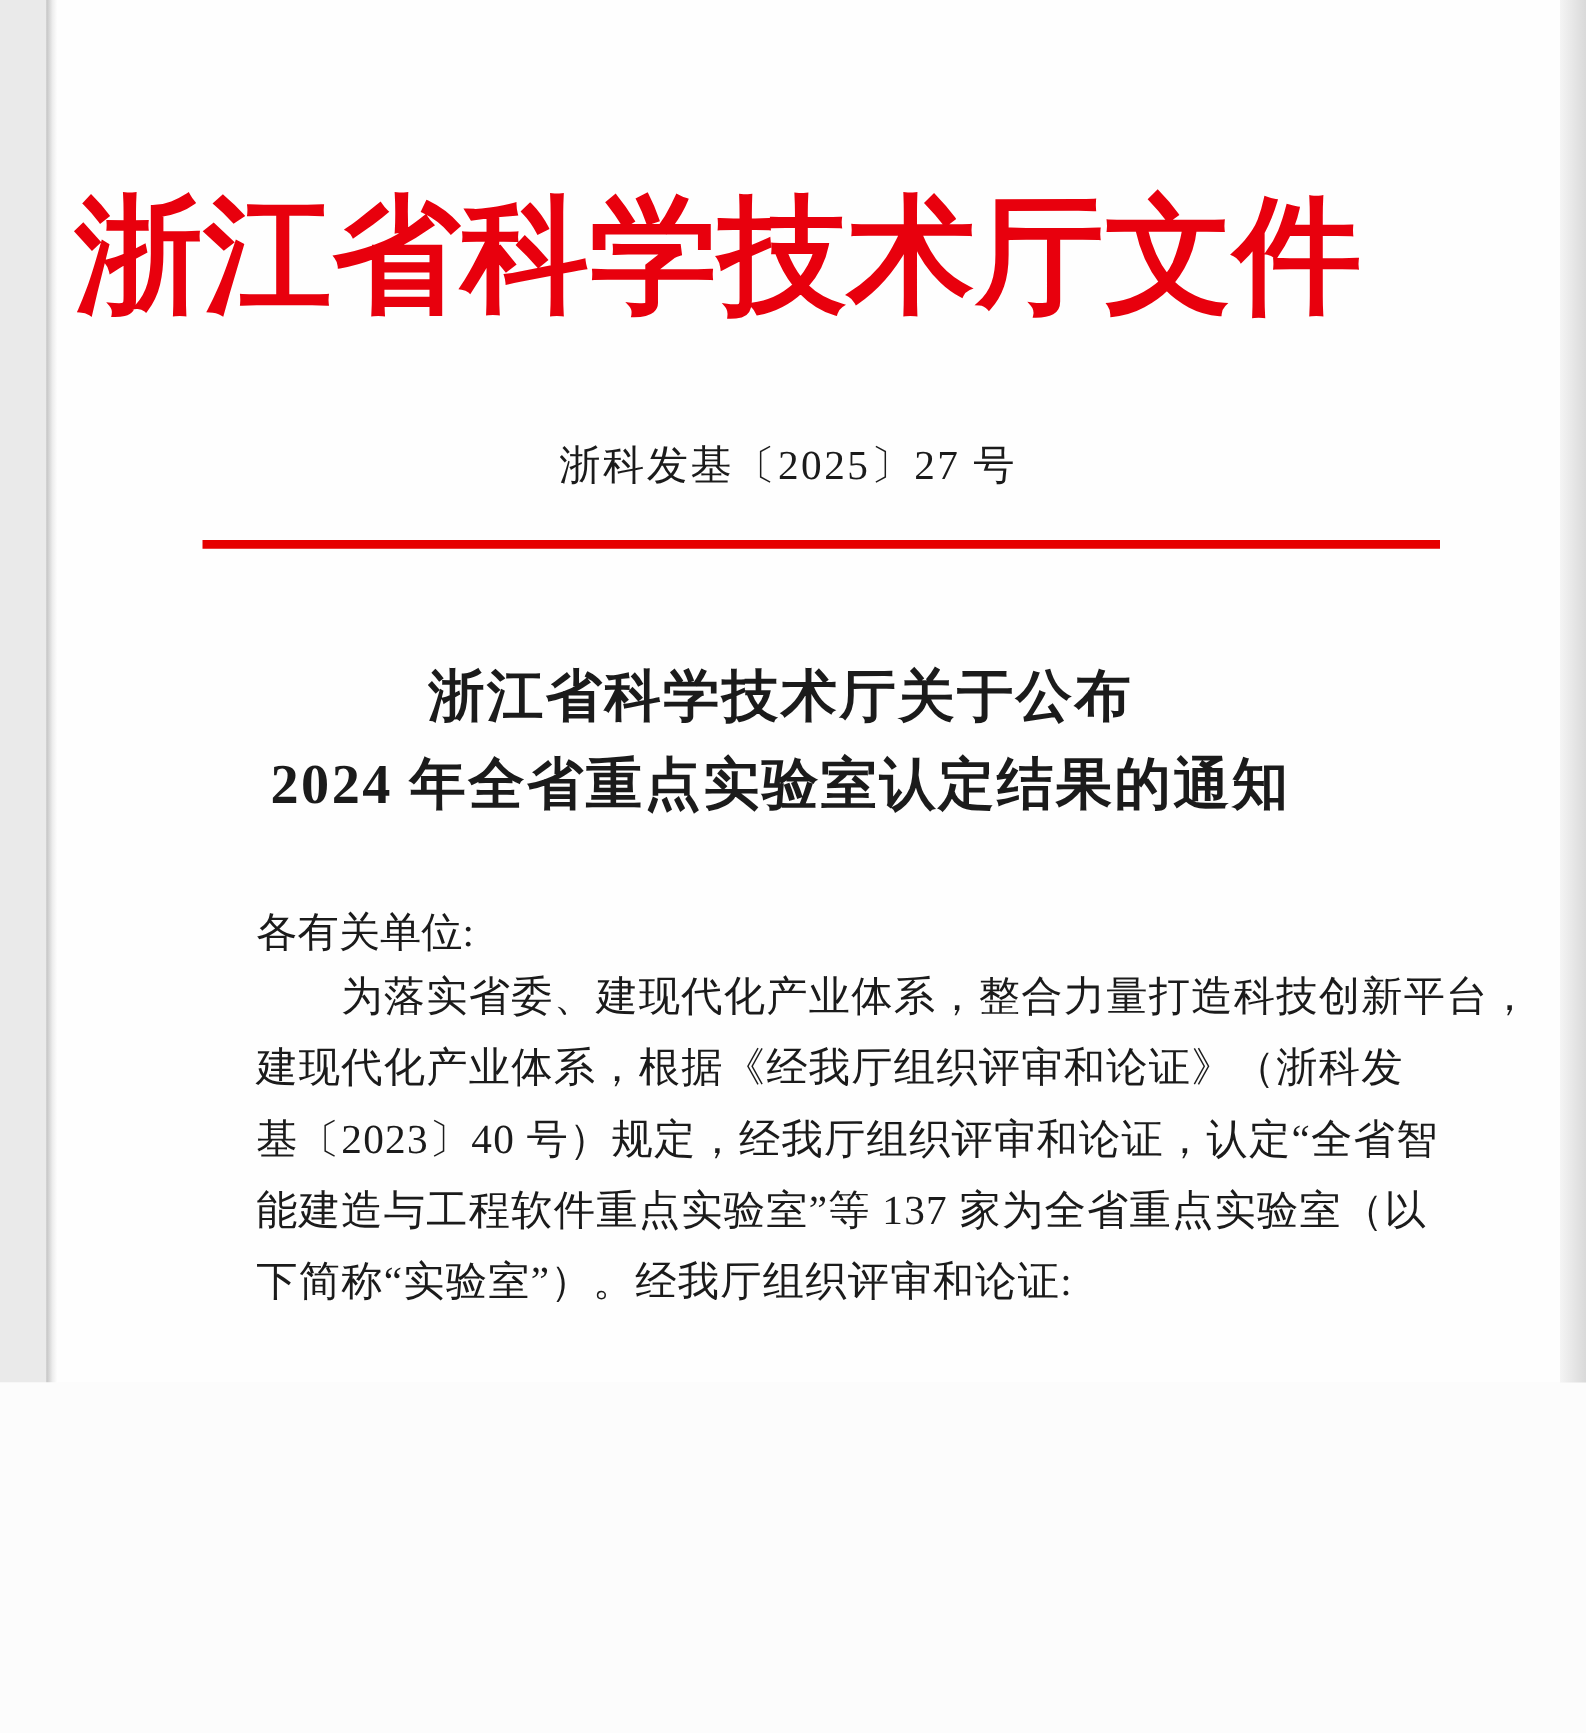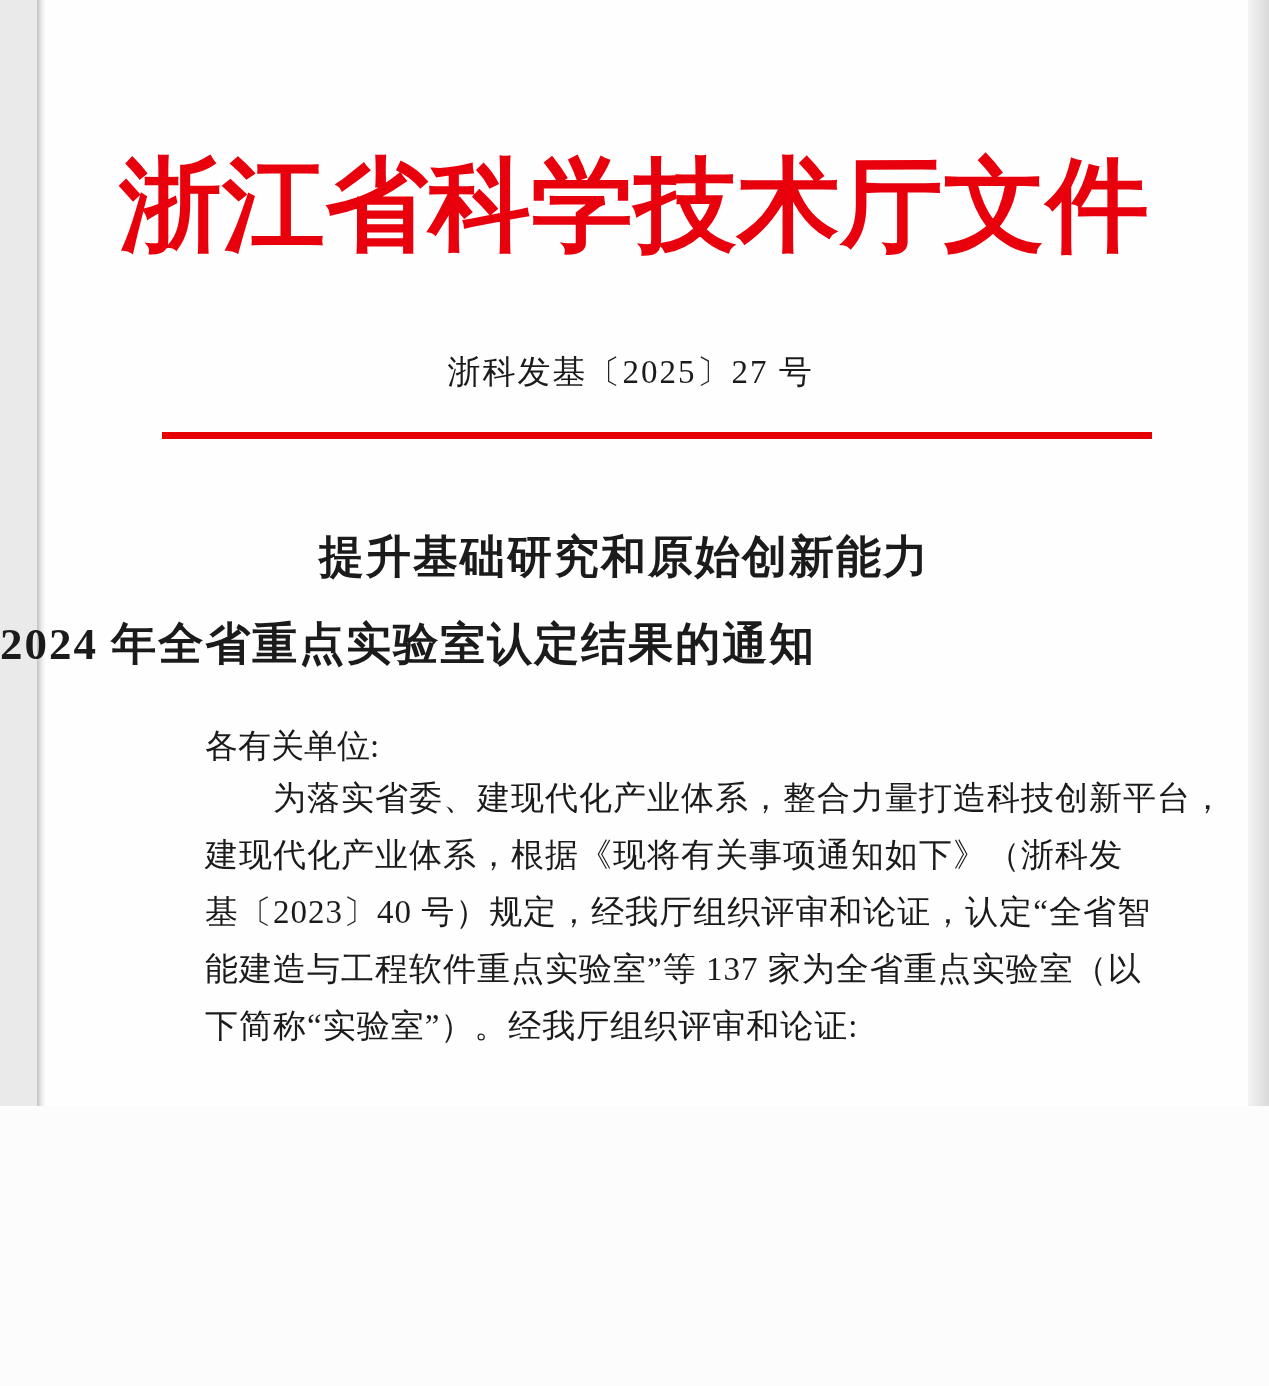--- a/index.html
+++ b/index.html
@@ -10,28 +10,28 @@
   }
   
   .side-left{position:absolute;left:0;top:0;width:37px;height:1106px;background:#eaeaea;}
   .edge-left{position:absolute;left:37px;top:0;width:9px;height:1106px;
     background:linear-gradient(to right,#c2c2c2,#ededed 55%,#ffffff);}
   .side-right{position:absolute;right:0;top:0;width:21px;height:1110px;
     background:linear-gradient(to right,#f4f4f4,#d9d9d9);}
   .page-white{position:absolute;left:46px;top:0;width:1202px;height:1106px;background:#fefefe;}
 
   .doc-title{
-    position:absolute;left:60px;right:60px;top:142px;text-align:center;
+    position:absolute;left:60px;right:60px;top:142px;text-align:left;
     font-size:102px;font-weight:bold;line-height:1.25;letter-spacing:1px;
     font-family:"Liberation Serif","DejaVu Serif",serif;
   }
   .doc-no{position:absolute;left:0;right:8px;top:350px;text-align:center;font-size:33px;letter-spacing:2px;}
   .red-rule{position:absolute;left:162px;top:432px;width:990px;height:7px;}
   .sub-line1{position:absolute;left:0;right:20px;top:527px;text-align:center;font-size:45px;font-weight:bold;letter-spacing:2px;}
-  .sub-line2{position:absolute;left:0;right:20px;top:614px;text-align:left;font-size:45px;font-weight:bold;letter-spacing:2px;}
+  .sub-line2{position:absolute;left:0;right:20px;top:597px;text-align:center;font-size:45px;font-weight:bold;letter-spacing:2px;}
   .salutation{position:absolute;left:205px;top:724px;font-size:33px;}
   .letter-body{position:absolute;left:205px;top:770px;width:935px;font-size:33px;line-height:57px;letter-spacing:1px;}
   .letter-body .line{white-space:nowrap;}
   .letter-body .indent{padding-left:68px;}
 
   
   .table-section{position:absolute;left:0;top:1106px;width:1269px;height:280px;background:#fcfcfc;}
 </style>
 </head>
 <body>
@@ -42,28 +42,28 @@
   <div class="side-left"></div>
   <div class="edge-left"></div>
   <div class="side-right"></div>
 
   <div class="doc-title" style="color:#e8000d;">浙江省科学技术厅文件</div>
 
   <div class="doc-no">浙科发基〔2025〕27 号</div>
 
   <div class="red-rule" style="background:#e60000;"></div>
 
-  <div class="sub-line1">提升基础研究和原始创新能力</div>
+  <div class="sub-line1">浙江省科学技术厅关于公布</div>
   <div class="sub-line2">2024 年全省重点实验室认定结果的通知</div>
 
   <div class="salutation">各有关单位:</div>
 
   <div class="letter-body">
     <div class="line indent">为落实省委、建现代化产业体系，整合力量打造科技创新平台，</div>
-    <div class="line">建现代化产业体系，根据《现将有关事项通知如下》（浙科发</div>
+    <div class="line">建现代化产业体系，根据《经我厅组织评审和论证》（浙科发</div>
     <div class="line">基〔2023〕40 号）规定，经我厅组织评审和论证，认定“全省智</div>
     <div class="line">能建造与工程软件重点实验室”等 137 家为全省重点实验室（以</div>
     <div class="line">下简称“实验室”）。经我厅组织评审和论证:</div>
   </div>
 
   <div class="table-section">
     
 
     
 

